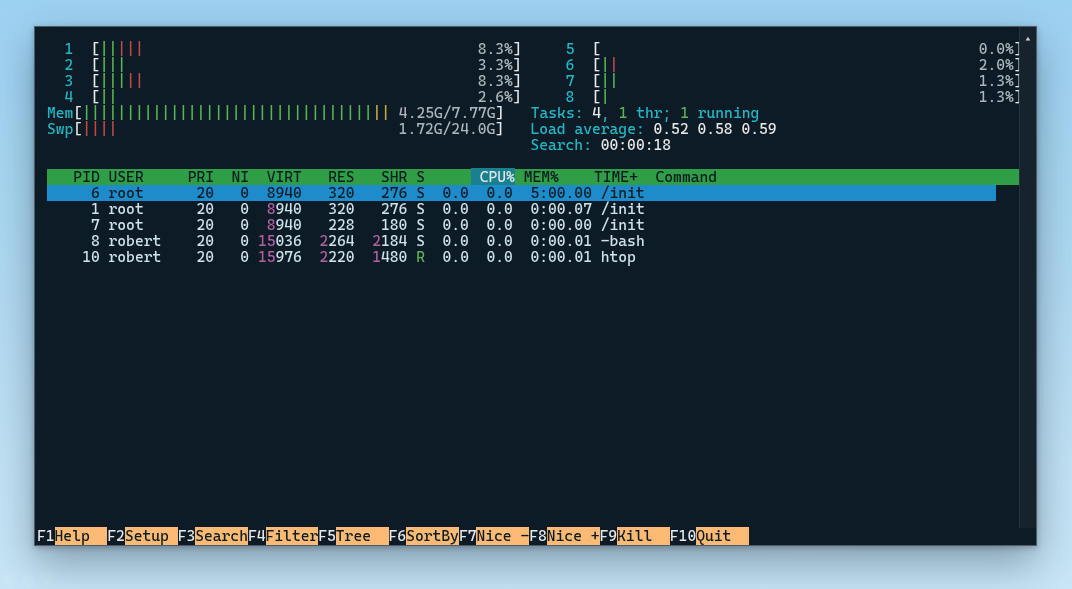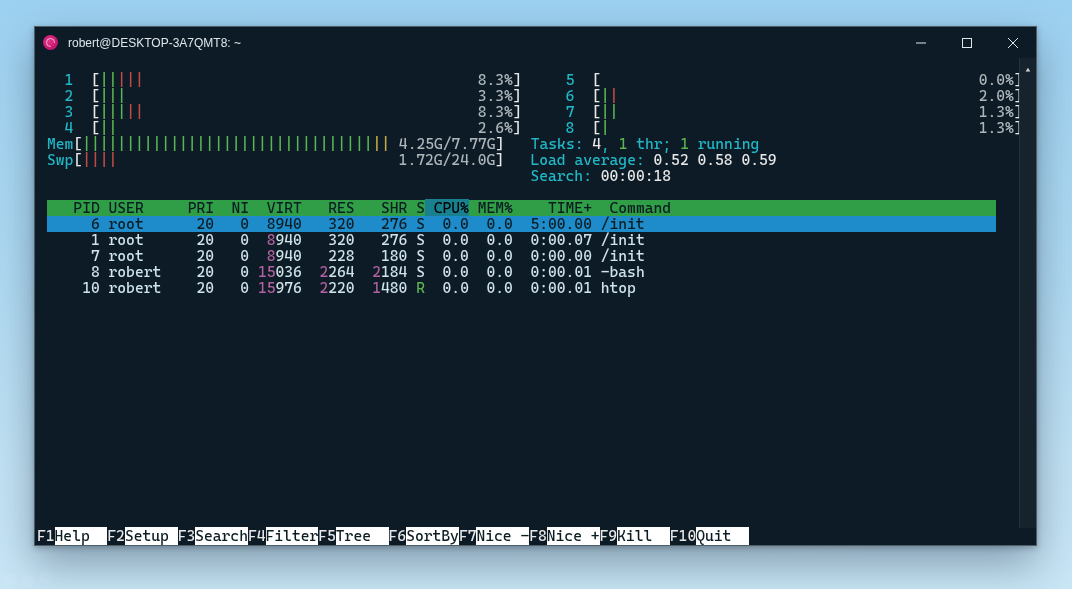--- a/index.html
+++ b/index.html
@@ -98,68 +98,48 @@
   .c-yellow {color:#c5ab45;}
   .c-mag    {color:#b260a2;}
   .c-gray   {color:#aeb6ba;}
   .c-white  {color:#e8e8e8;}
 
   .hdr-row{
     display:inline-block;
     background:#2f9e46;
     color:#0b1c22;
   }
-  .hdr-row .sort{background:#18808f;color:#000000;}
+  .hdr-row .sort{background:#18808f;color:#e5e5e5;margin-left:46px;}
   .sel-row{
     display:inline-block;
     background:#1e8ccb;
     color:#0b1c22;
   } 
 
   .fkeys{
     height:17px;
     font-size:15px;
     line-height:16px;
     white-space:pre;
     color:#c2d6dd;
     background:#0c1b25;
     padding-left:2px;
   }
-  .fkeys .lbl{background:#ffffff;color:#0b1c22;}
+  .fkeys .lbl{background:#fdba74;color:#0b1c22;}
 
 </style>
 </head>
 <body>
 
 <div class="desktop">
   <div class="cloud"></div>
   <div class="waves"></div>
 
   <div class="window">
 
-    <div class="titlebar">
-      <div class="debian"></div>
-      <span class="title-text">robert@DESKTOP-3A7QMT8: ~</span>
-      <div class="title-spacer"></div>
-      <div class="winbtn">
-        <svg width="10" height="10" viewBox="0 0 10 10">
-            <path d="M0 5 H10" stroke="currentColor" stroke-width="1"></path>
-          </svg>
-      </div>
-      <div class="winbtn">
-        <svg width="10" height="10" viewBox="0 0 10 10">
-            <rect x="0.5" y="0.5" width="9" height="9" fill="none" stroke="currentColor" stroke-width="1"></rect>
-          </svg>
-      </div>
-      <div class="winbtn close">
-        <svg width="10" height="10" viewBox="0 0 10 10">
-            <path d="M0 0 L10 10 M10 0 L0 10" stroke="currentColor" stroke-width="1"></path>
-          </svg>
-      </div>
-    </div>
 
     <div class="terminal">
       <pre id="term"><span class="c-cyan">  1  </span><span class="c-white">[</span><span class="c-green">|</span><span class="c-green">|</span><span class="c-red">|</span><span class="c-red">|</span><span class="c-red">|</span>                                      <span class="c-gray">8.3%</span><span class="c-white">]</span>   <span class="c-cyan">  5  </span><span class="c-white">[</span>                                           <span class="c-gray">0.0%</span><span class="c-white">]</span>
 <span class="c-cyan">  2  </span><span class="c-white">[</span><span class="c-green">|</span><span class="c-green">|</span><span class="c-green">|</span>                                        <span class="c-gray">3.3%</span><span class="c-white">]</span>   <span class="c-cyan">  6  </span><span class="c-white">[</span><span class="c-green">|</span><span class="c-red">|</span>                                         <span class="c-gray">2.0%</span><span class="c-white">]</span>
 <span class="c-cyan">  3  </span><span class="c-white">[</span><span class="c-green">|</span><span class="c-green">|</span><span class="c-green">|</span><span class="c-red">|</span><span class="c-red">|</span>                                      <span class="c-gray">8.3%</span><span class="c-white">]</span>   <span class="c-cyan">  7  </span><span class="c-white">[</span><span class="c-green">|</span><span class="c-green">|</span>                                         <span class="c-gray">1.3%</span><span class="c-white">]</span>
 <span class="c-cyan">  4  </span><span class="c-white">[</span><span class="c-green">|</span><span class="c-green">|</span>                                         <span class="c-gray">2.6%</span><span class="c-white">]</span>   <span class="c-cyan">  8  </span><span class="c-white">[</span><span class="c-green">|</span>                                          <span class="c-gray">1.3%</span><span class="c-white">]</span>
 <span class="c-cyan">Mem</span><span class="c-white">[</span><span class="c-green">|</span><span class="c-green">|</span><span class="c-green">|</span><span class="c-green">|</span><span class="c-green">|</span><span class="c-green">|</span><span class="c-green">|</span><span class="c-green">|</span><span class="c-green">|</span><span class="c-green">|</span><span class="c-green">|</span><span class="c-green">|</span><span class="c-green">|</span><span class="c-green">|</span><span class="c-green">|</span><span class="c-green">|</span><span class="c-green">|</span><span class="c-green">|</span><span class="c-green">|</span><span class="c-green">|</span><span class="c-green">|</span><span class="c-green">|</span><span class="c-green">|</span><span class="c-green">|</span><span class="c-green">|</span><span class="c-green">|</span><span class="c-green">|</span><span class="c-green">|</span><span class="c-green">|</span><span class="c-green">|</span><span class="c-green">|</span><span class="c-green">|</span><span class="c-green">|</span><span class="c-yellow">|</span><span class="c-yellow">|</span> <span class="c-gray">4.25G/7.77G</span><span class="c-white">]</span>   <span class="c-cyan">Tasks: </span><span class="c-white">4</span><span class="c-cyan">, </span><span class="c-green">1</span><span class="c-cyan"> thr</span><span class="c-cyan">; </span><span class="c-green">1</span><span class="c-cyan"> running</span>
 <span class="c-cyan">Swp</span><span class="c-white">[</span><span class="c-red">|</span><span class="c-red">|</span><span class="c-red">|</span><span class="c-red">|</span>                                <span class="c-gray">1.72G/24.0G</span><span class="c-white">]</span>   <span class="c-cyan">Load average: </span><span class="c-white">0.52 </span><span class="c-white">0.58 </span><span class="c-white">0.59</span>
                                                        <span class="c-cyan">Search: </span><span class="c-white">00:00:18</span>
 

